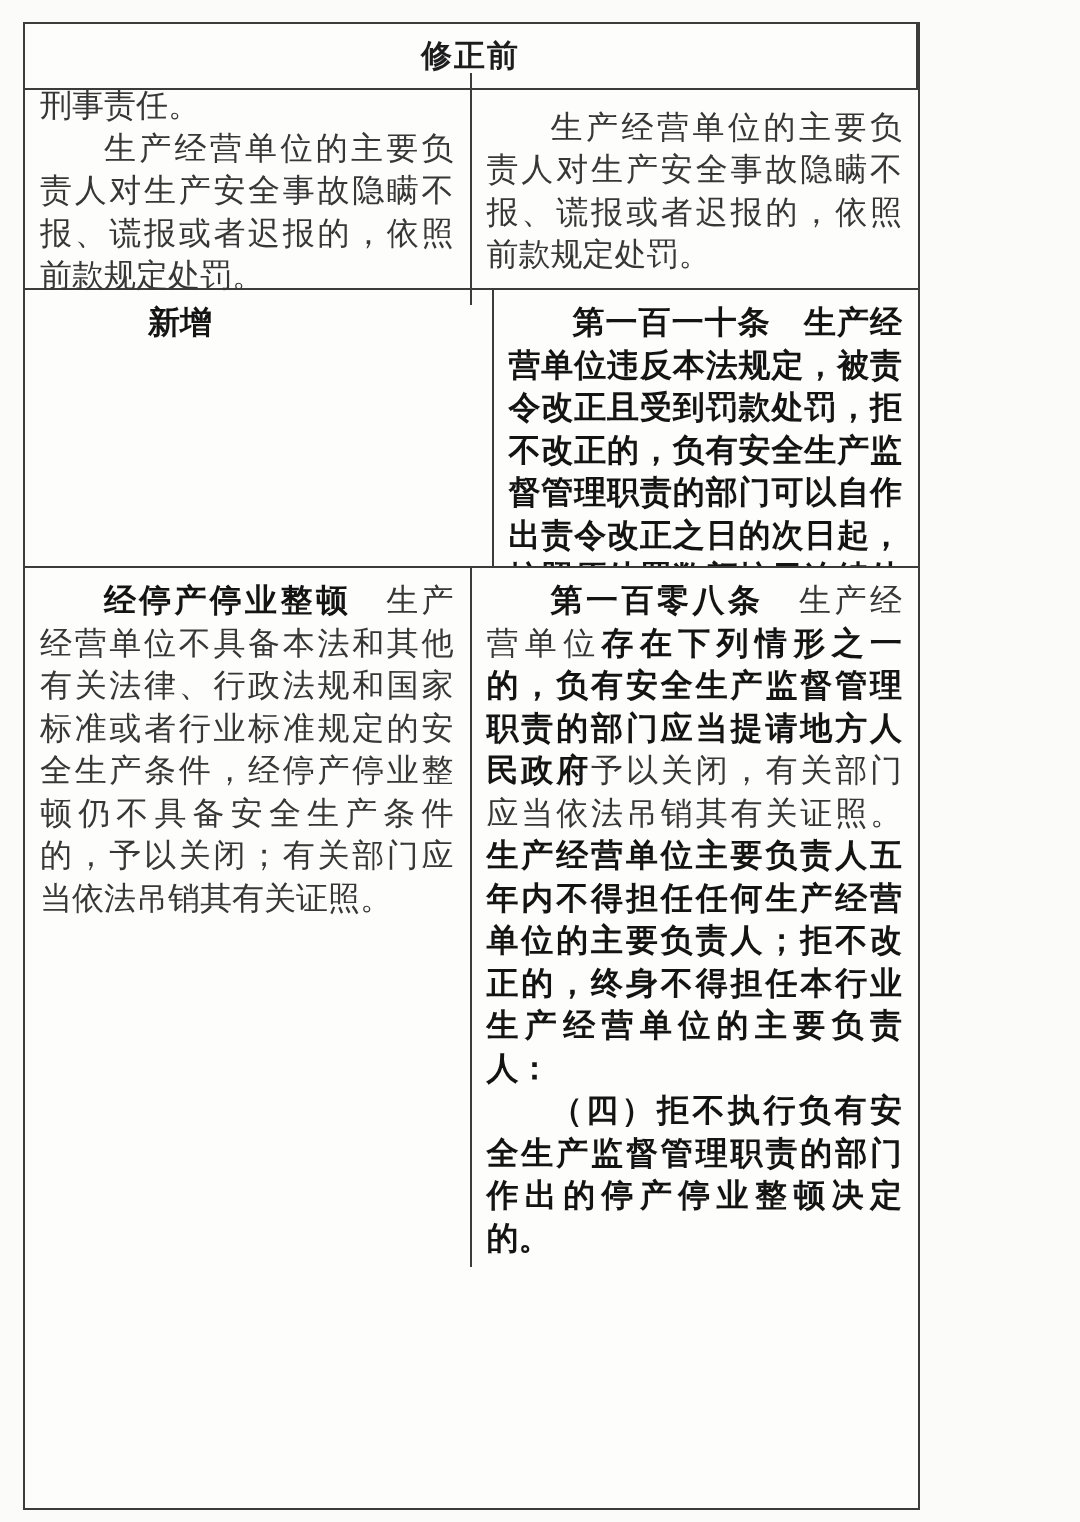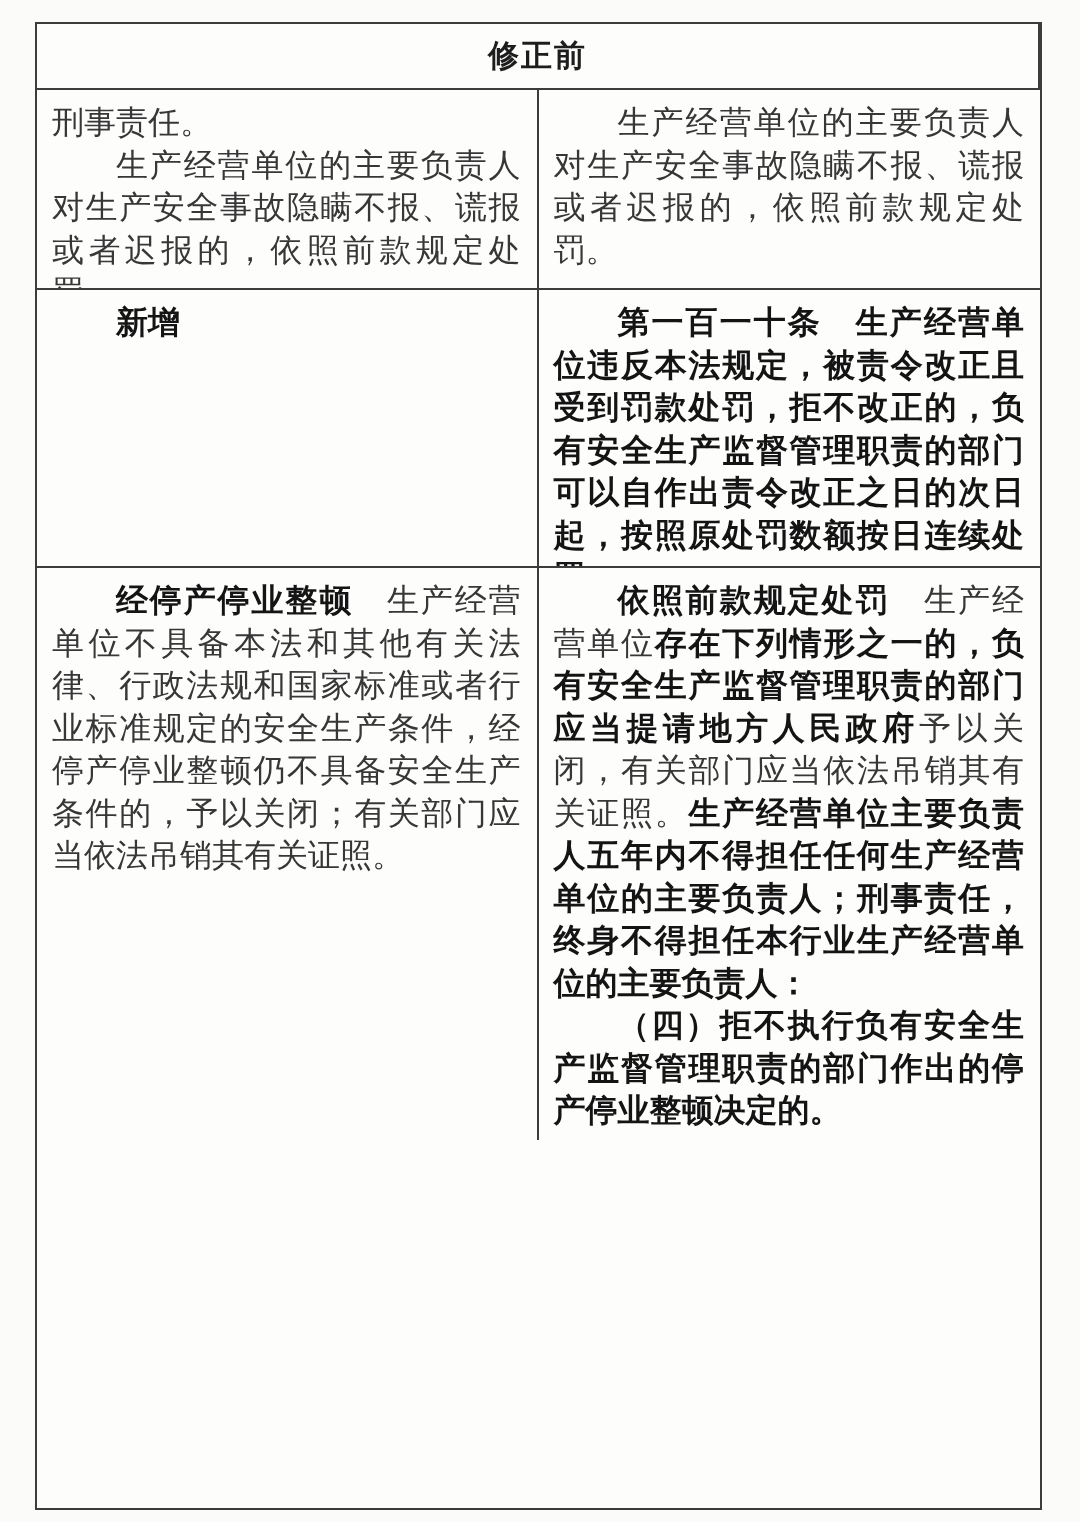--- a/index.html
+++ b/index.html
@@ -9,26 +9,25 @@
     font-family: "Liberation Serif", serif;
     overflow: hidden;
   }
   .page {
     position: relative;
     width: 1080px; height: 1522px;
   }
   .tbl {
     position: absolute;
     left: 23px; top: 22px;
-    width: 1007px; height: 1488px;
+    width: 897px; height: 1488px;
     border: 2px solid #3c3c3c;
     background: #fdfdfc;
     display: flex;
     flex-direction: column;
-    margin-left: 12px;
   }
   .thead {
     flex: 0 0 66px;
     display: flex;
     border-bottom: 2px solid #3c3c3c;
   }
   .th {
     flex: 1 1 50%;
     display: flex;
     align-items: center;
@@ -38,22 +37,22 @@
     font-size: 31px;
     color: #1d1d1d;
     letter-spacing: 2px;
   }
   .th:first-child { border-right: 2px solid #3c3c3c; }
   .tr {
     display: flex;
     border-bottom: 2px solid #3c3c3c;
     flex: 0 0 auto;
   }
-  .tr.row-0 { height: 200px; }
-  .tr.row-1 { height: 278px; }
+  .tr.row-0 { height: 200px; align-items: center; }
+  .tr.row-1 { height: 278px; padding-left: 44px; }
   .tr.row-2 { flex: 1 1 auto; border-bottom: none; }
   .td {
     flex: 1 1 50%;
     padding: 11px 16px 8px 15px;
     overflow: hidden;
   }
   .td.before { border-right: 2px solid #3c3c3c; }
   .para {
     font-size: 32px;
     line-height: 42.5px;
@@ -93,19 +92,19 @@
           </div>
           <div class="td after">
             <p class="para"><span class="run b">第一百一十条　生产经营单位违反本法规定，被责令改正且受到罚款处罚，拒不改正的，负有安全生产监督管理职责的部门可以自作出责令改正之日的次日起，按照原处罚数额按日连续处罚。</span></p>
           </div>
         </div>
         <div class="tr row-2">
           <div class="td before">
             <p class="para"><span class="run b">经停产停业整顿　</span><span class="run">生产经营单位不具备本法和其他有关法律、行政法规和国家标准或者行业标准规定的安全生产条件，经停产停业整顿仍不具备安全生产条件的，予以关闭；有关部门应当依法吊销其有关证照。</span></p>
           </div>
           <div class="td after">
-            <p class="para"><span class="run b">依照前款规定处罚　</span><span class="run">生产经营单位</span><span class="run b">存在下列情形之一的，负有安全生产监督管理职责的部门应当提请地方人民政府</span><span class="run">予以关闭，有关部门应当依法吊销其有关证照。</span><span class="run b">生产经营单位主要负责人五年内不得担任任何生产经营单位的主要负责人；刑事责任，终身不得担任本行业生产经营单位的主要负责人：</span></p>
+            <p class="para"><span class="run b">第一百零八条　</span><span class="run">生产经营单位</span><span class="run b">存在下列情形之一的，负有安全生产监督管理职责的部门应当提请地方人民政府</span><span class="run">予以关闭，有关部门应当依法吊销其有关证照。</span><span class="run b">生产经营单位主要负责人五年内不得担任任何生产经营单位的主要负责人；拒不改正的，终身不得担任本行业生产经营单位的主要负责人：</span></p>
             <p class="para"><span class="run b">（四）拒不执行负有安全生产监督管理职责的部门作出的停产停业整顿决定的。</span></p>
           </div>
         </div>
       </div>
   </div>
 </div>
 
 </body></html>

